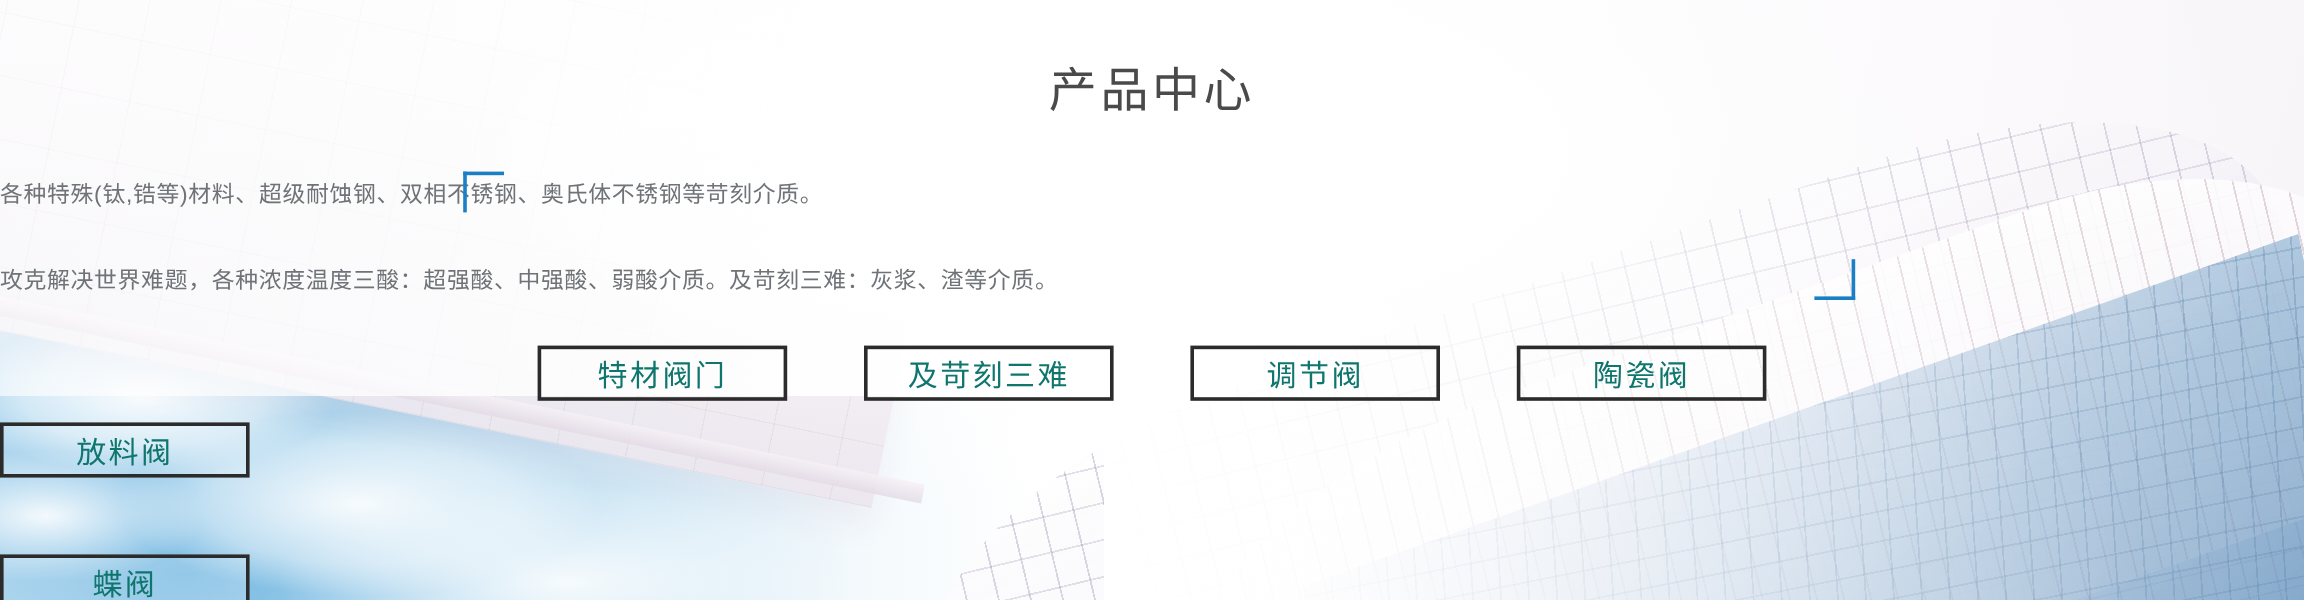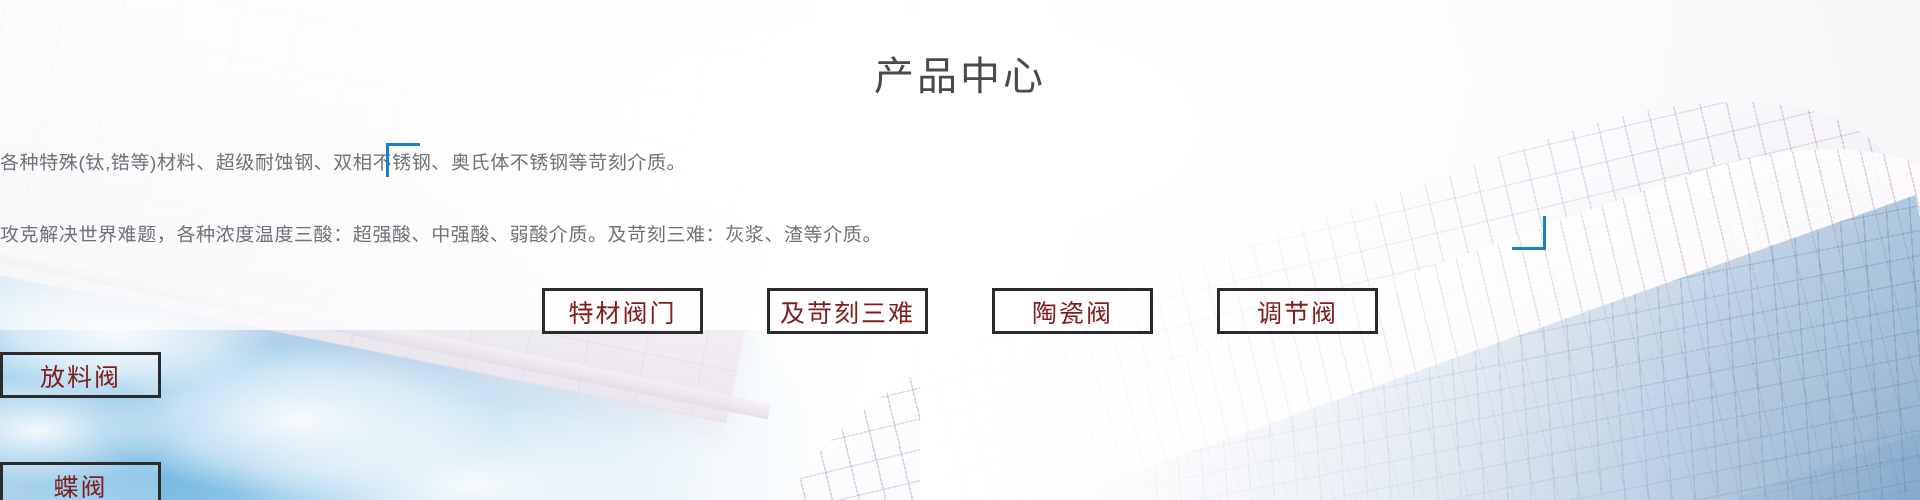--- a/index.html
+++ b/index.html
@@ -142,25 +142,25 @@
 
   
   .cat-grid{
     position:absolute; left:0; right:0; top:288px;
   }
   .cat-row{
     display:flex; justify-content:center; gap:64px;
   }
   .cat-row + .cat-row{ margin-top:18px;flex-direction:column; }
   .cat-btn{
-    width:161px; height:46px;
+    width:208px; height:46px;
     border:3px solid #2b2b2b;
     background:rgba(255,255,255,.22);
     display:flex; align-items:center; justify-content:center;
-    font-size:25px; letter-spacing:2px; color:#7f1d1d;
+    font-size:25px; letter-spacing:2px; color:#0f766e;
     cursor:pointer;
     user-select:none;
     font-family:Liberation Serif, serif;
   }
 </style>
 </head>
 <body>
 
 <div class="banner">
 
@@ -192,22 +192,22 @@
     <div class="bracket bracket-br">
       <span class="h"></span>
       <span class="v"></span>
     </div>
 
     <div class="cat-grid">
 
       <div class="cat-row">
         <button class="cat-btn">特材阀门</button>
         <button class="cat-btn">及苛刻三难</button>
+        <button class="cat-btn">调节阀</button>
         <button class="cat-btn">陶瓷阀</button>
-        <button class="cat-btn">调节阀</button>
       </div>
 
       <div class="cat-row">
         <button class="cat-btn">放料阀</button>
         <button class="cat-btn">蝶阀</button>
         <button class="cat-btn">截止阀</button>
       </div>
 
     </div>
   </div>

